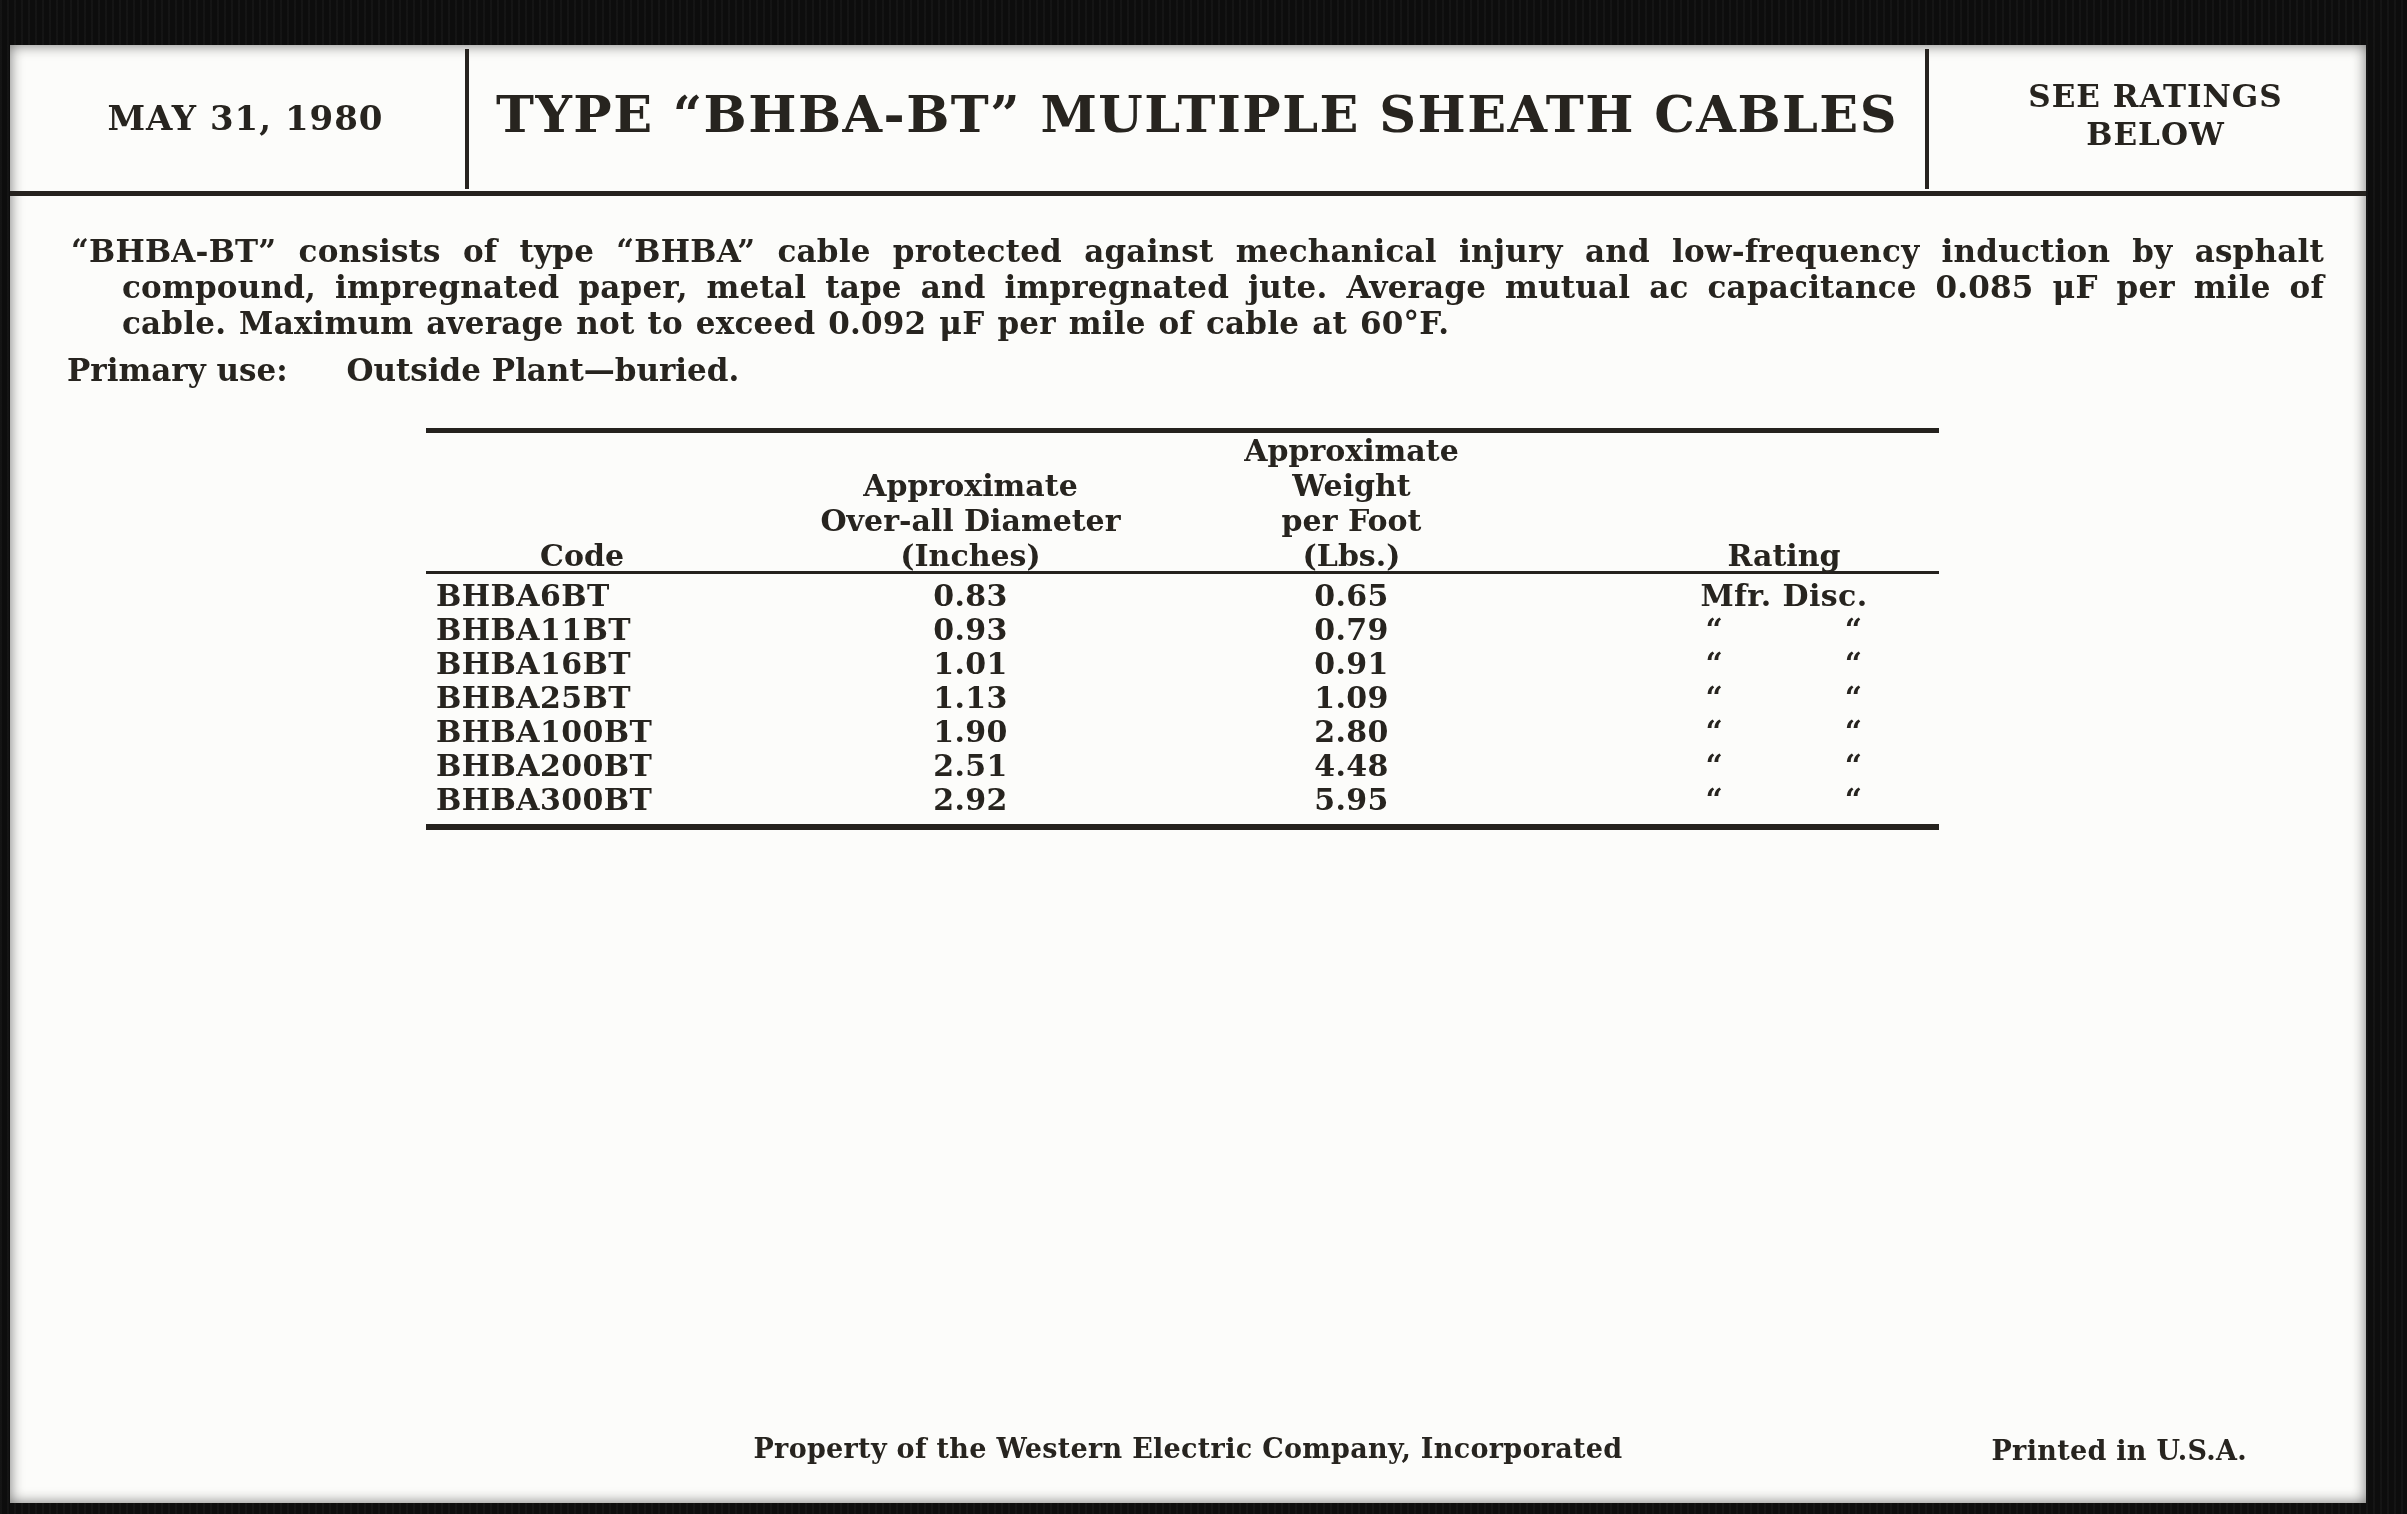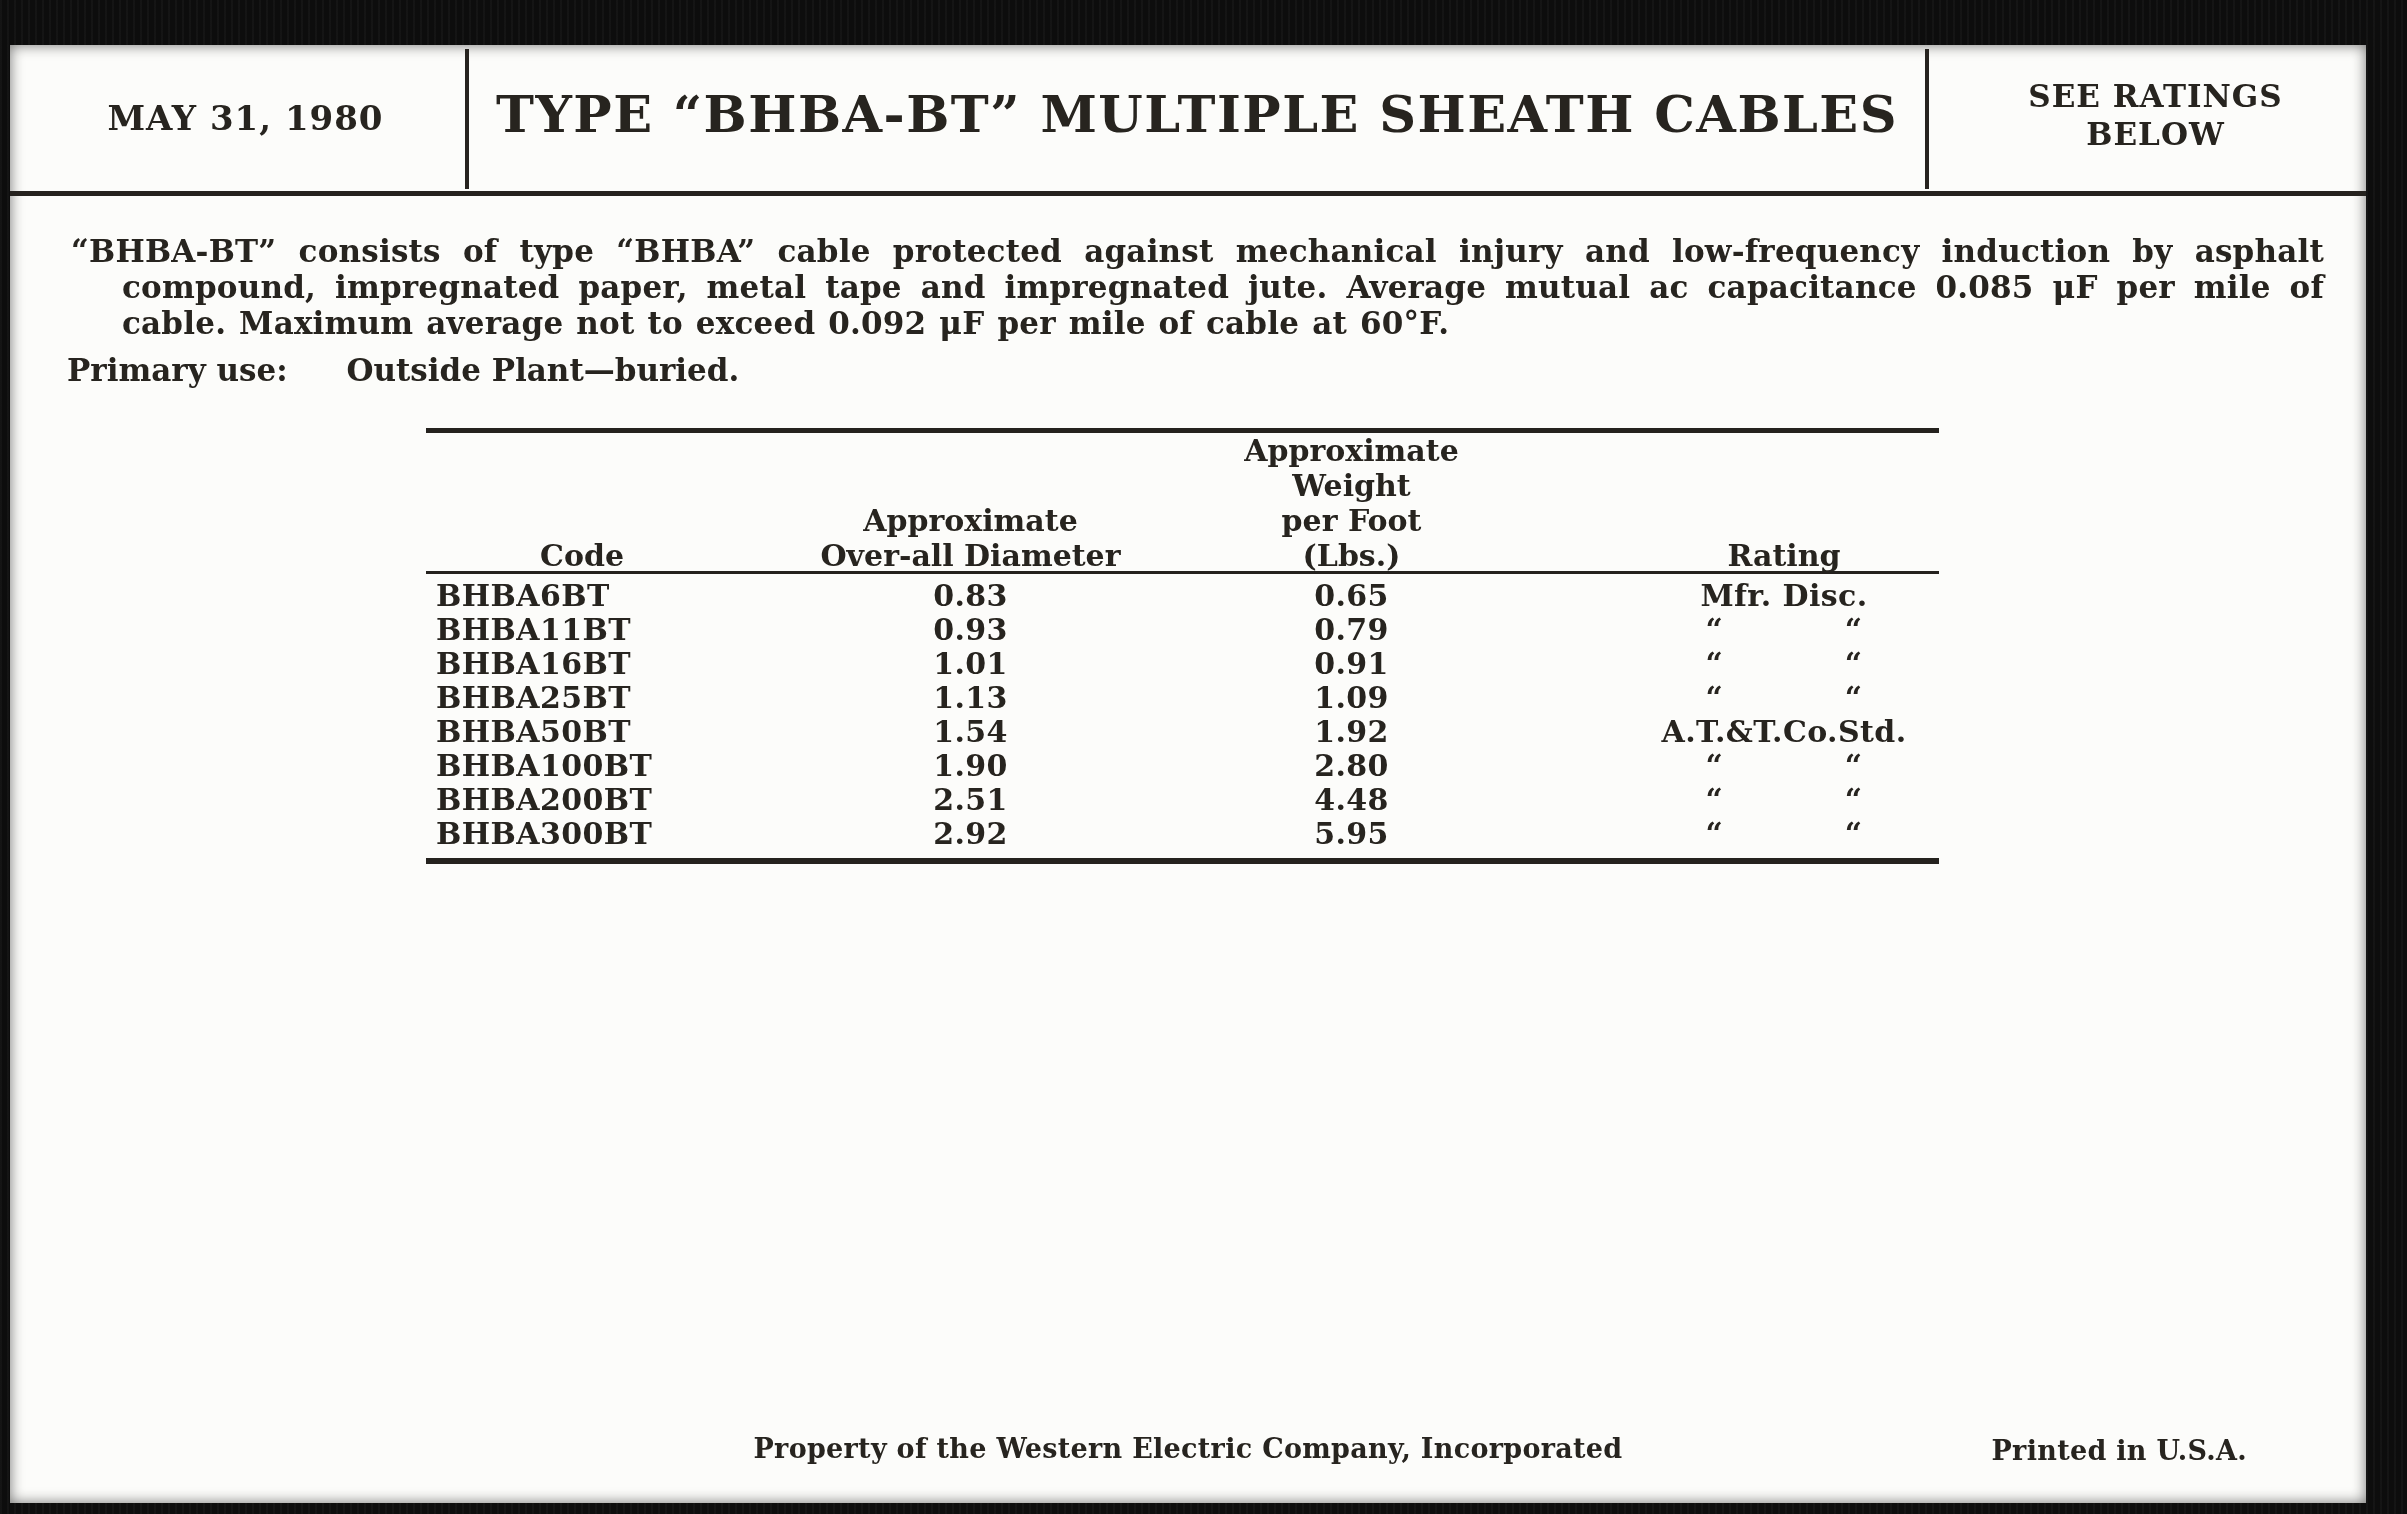--- a/index.html
+++ b/index.html
@@ -131,20 +131,21 @@
   <div class="spec-table">
     <div class="t-rule top"></div>
 
     <div class="t-grid t-header">
       <div class="th">
         <span class="hline">Code</span>
       </div>
       <div class="th">
         <span class="hline">Approximate</span>
         <span class="hline">Over-all Diameter</span>
+        <span class="hline">(Inches)</span>
       </div>
       <div class="th">
         <span class="hline">Approximate Weight</span>
         <span class="hline">per Foot</span>
         <span class="hline">(Lbs.)</span>
       </div>
       <div class="th rating-h">
         <span class="hline">Rating</span>
       </div>
     </div>
@@ -170,26 +171,20 @@
         <span class="td">0.91</span>
         <span class="td rating">“    “</span>
       </div>
       <div class="t-grid">
         <span class="td code">BHBA25BT</span>
         <span class="td">1.13</span>
         <span class="td">1.09</span>
         <span class="td rating">“    “</span>
       </div>
       <div class="t-grid">
-        <span class="td code">BHBA50BT</span>
-        <span class="td">1.54</span>
-        <span class="td">1.92</span>
-        <span class="td rating">A.T.&amp;T.Co.Std.</span>
-      </div>
-      <div class="t-grid">
         <span class="td code">BHBA100BT</span>
         <span class="td">1.90</span>
         <span class="td">2.80</span>
         <span class="td rating">“    “</span>
       </div>
       <div class="t-grid">
         <span class="td code">BHBA200BT</span>
         <span class="td">2.51</span>
         <span class="td">4.48</span>
         <span class="td rating">“    “</span>

